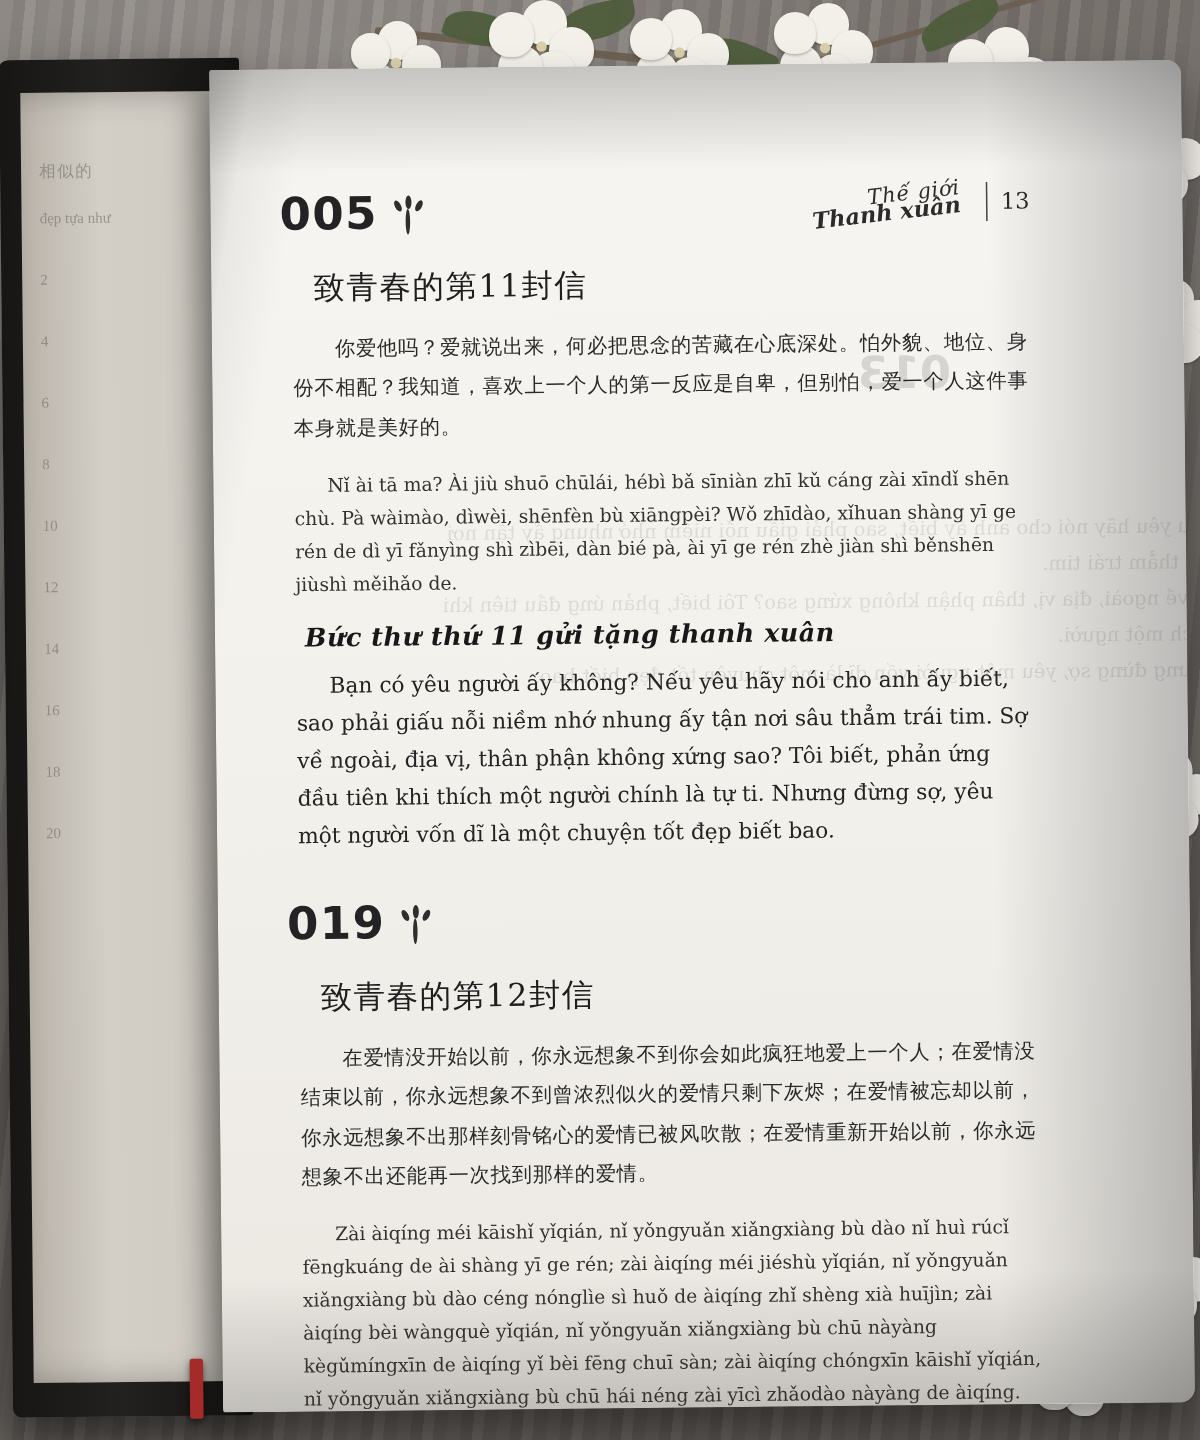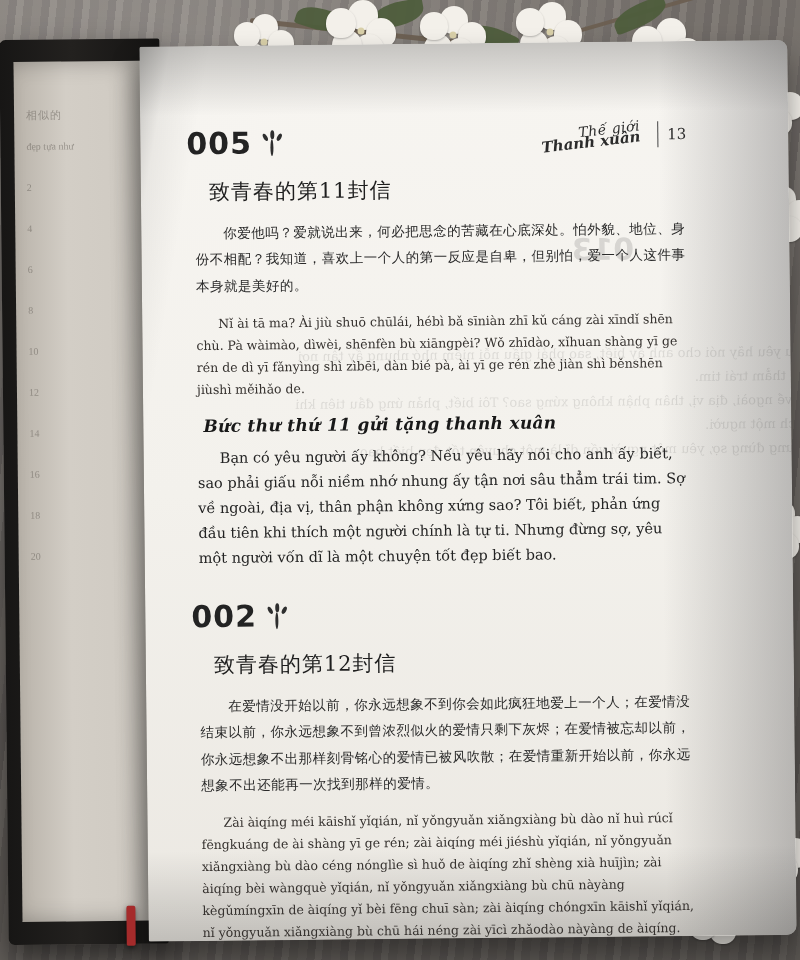--- a/index.html
+++ b/index.html
@@ -468,21 +468,21 @@
         </div>
 
         <h2 class="cn-title">致青春的第11封信</h2>
         <p class="cn-body">你爱他吗？爱就说出来，何必把思念的苦藏在心底深处。怕外貌、地位、身份不相配？我知道，喜欢上一个人的第一反应是自卑，但别怕，爱一个人这件事本身就是美好的。</p>
         <p class="pinyin">Nǐ ài tā ma? Ài jiù shuō chūlái, hébì bǎ sīniàn zhī kǔ cáng zài xīndǐ shēn chù. Pà wàimào, dìwèi, shēnfèn bù xiāngpèi? Wǒ zhīdào, xǐhuan shàng yī ge rén de dì yī fǎnyìng shì zìbēi, dàn bié pà, ài yī ge rén zhè jiàn shì běnshēn jiùshì měihǎo de.</p>
         <h3 class="vn-title">Bức thư thứ 11 gửi tặng thanh xuân</h3>
         <p class="vn-body">Bạn có yêu người ấy không? Nếu yêu hãy nói cho anh ấy biết, sao phải giấu nỗi niềm nhớ nhung ấy tận nơi sâu thẳm trái tim. Sợ về ngoài, địa vị, thân phận không xứng sao? Tôi biết, phản ứng đầu tiên khi thích một người chính là tự ti. Nhưng đừng sợ, yêu một người vốn dĩ là một chuyện tốt đẹp biết bao.</p>
 
         <div class="page-head block-12">
           <div class="num-badge">
-            <span class="num">002</span>
+            <span class="num">019</span>
             <span class="sprig">
               <i style="left:12px; top:2px; width:4px; height:9px;"></i>
               <i style="left:5px; top:5px; width:4px; height:8px; transform:rotate(-28deg);"></i>
               <i style="left:19px; top:5px; width:4px; height:8px; transform:rotate(28deg);"></i>
               <i style="left:12px; top:11px; width:3px; height:17px;"></i>
             </span>
           </div>
         </div>
 
         <h2 class="cn-title">致青春的第12封信</h2>

